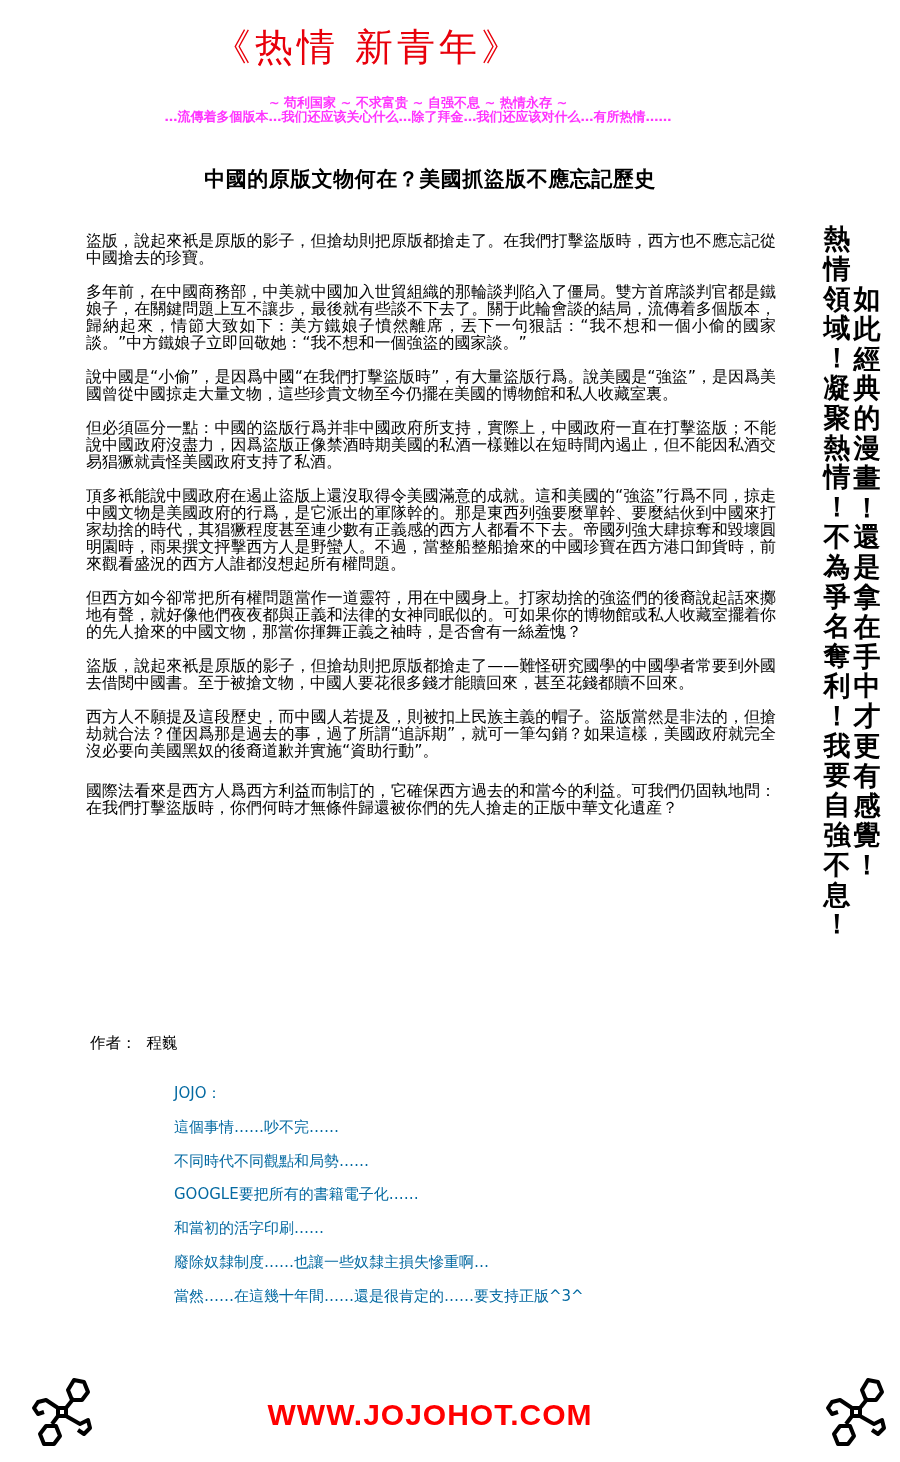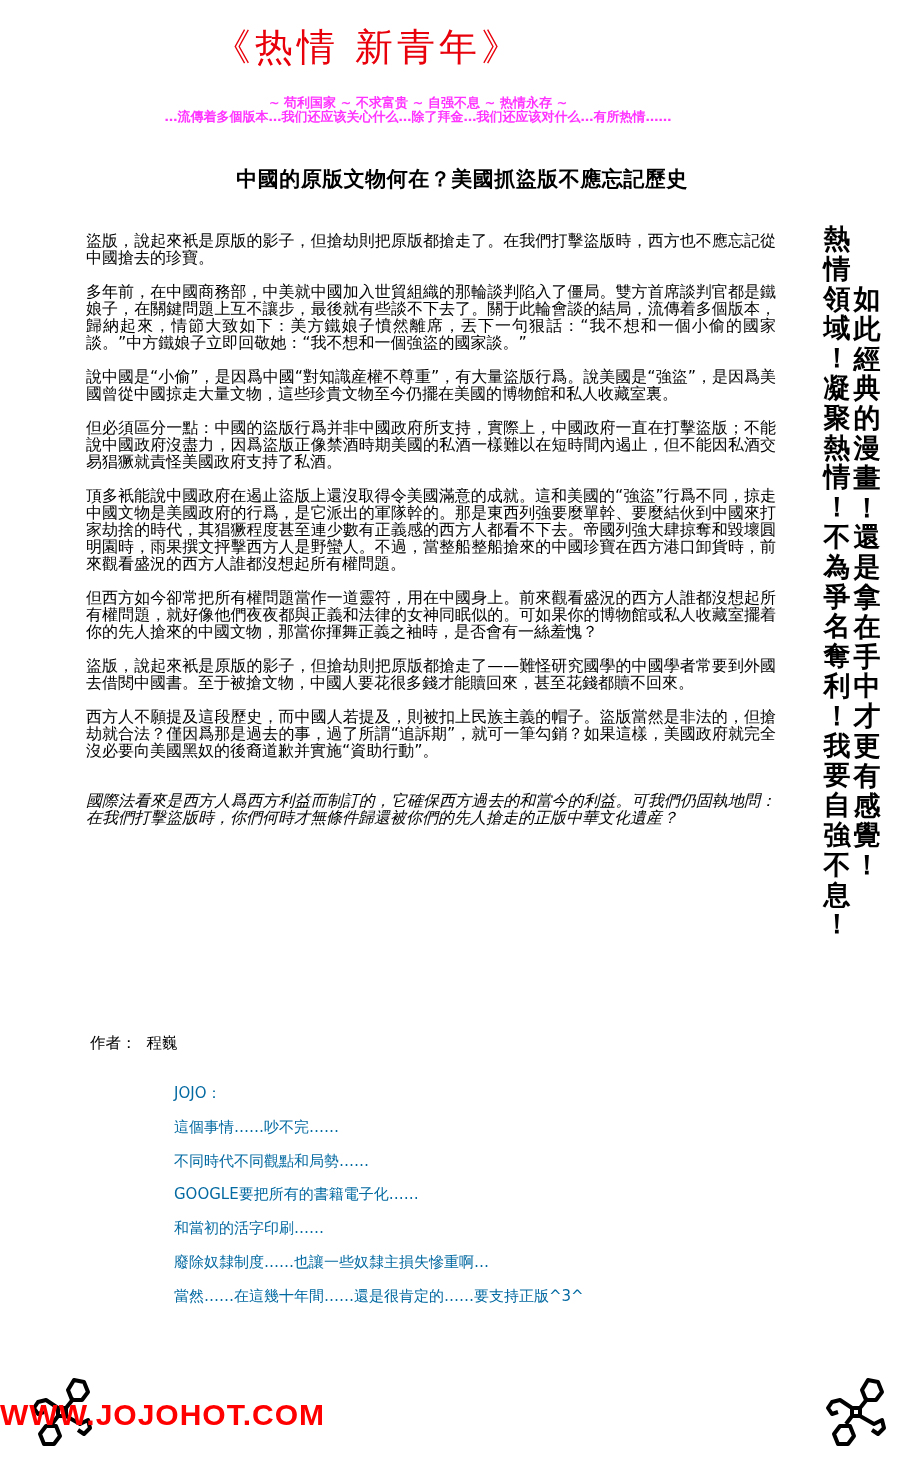--- a/index.html
+++ b/index.html
@@ -1,53 +1,53 @@
 <!DOCTYPE html>
 <html><head>
 <meta charset="utf-8">
 <style>
   html, body { margin: 0; padding: 0; background: #ffffff; }
   body { width: 900px; height: 1462px; position: relative; overflow: hidden; font-family: "DejaVu Sans", sans-serif; color: #000; }
   .title { position: absolute; left: 0; width: 736px; top: 22px; text-align: center; color: #e8000b; font-family: "DejaVu Serif", serif; font-size: 38px; letter-spacing: 4px; font-weight: normal; }
   .slogan { position: absolute; left: 0; width: 836px; text-align: center; color: #ff33ff; font-size: 13px; font-weight: bold; line-height: 15px; }
   .slogan.l1 { top: 95px; }
   .slogan.l2 { top: 109px; }
-  .headline { position: absolute; left: 0; width: 860px; top: 165px; text-align: center; font-size: 21px; font-weight: bold; letter-spacing: 0.5px; padding-left: 32px; }
+  .headline { position: absolute; left: 0; width: 860px; top: 165px; text-align: center; font-size: 21px; font-weight: bold; letter-spacing: 0.5px; }
   .article { position: absolute; left: 86px; top: 232px; width: 690px; font-size: 16px; line-height: 17px; }
   .article p { margin: 0 0 17px 0; text-align: justify; }
-  .article p.gap { margin-top: 33px; font-style: italic; }
+  .article p.gap { margin-top: 23px; }
   .author { position: absolute; left: 90px; top: 1033px; font-size: 15.5px; }
   .author span { margin-right: 10px; }
   .comments { position: absolute; left: 174px; top: 1083px; color: #0369a1; font-size: 15px; }
   .comments div { height: 33.8px; line-height: 20px; white-space: nowrap; }
   .vcol { position: absolute; width: 30px; font-size: 27px; font-weight: bold; line-height: 29.8px; text-align: center; color: #000; font-family: "DejaVu Sans", sans-serif; }
   .vcol span { display: block; height: 29.8px; }
   .vcol.left { left: 822px; top: 224px; }
   .vcol.right { left: 852px; top: 284px; }
-  .footer-url { position: absolute; left: 0; width: 860px; top: 1398px; color: #ff0000; font-family: "Liberation Sans", sans-serif; font-size: 30px; font-weight: bold; letter-spacing: 1px; }
+  .footer-url { position: absolute; left: 0; width: 860px; top: 1398px; text-align: center; color: #ff0000; font-family: "Liberation Sans", sans-serif; font-size: 30px; font-weight: bold; letter-spacing: 1px; }
   .ornament { position: absolute; width: 80px; height: 80px; top: 1372px; }
   .ornament.left { left: 22px; }
   .ornament.right { left: 816px; }
 </style>
 </head>
 <body>
 
 <div class="title">《热情  新青年》</div>
 <div class="slogan l1">~ 苟利国家 ~ 不求富贵 ~ 自强不息 ~ 热情永存 ~</div>
 <div class="slogan l2">…流傳着多個版本…我们还应该关心什么…除了拜金…我们还应该对什么…有所热情……</div>
 
 <h1 class="headline" style="margin:0;">中國的原版文物何在？美國抓盜版不應忘記歷史</h1>
 
 <div class="article">
   <p>盜版，說起來衹是原版的影子，但搶劫則把原版都搶走了。在我們打擊盜版時，西方也不應忘記從中國搶去的珍寶。</p>
   <p>多年前，在中國商務部，中美就中國加入世貿組織的那輪談判陷入了僵局。雙方首席談判官都是鐵娘子，在關鍵問題上互不讓步，最後就有些談不下去了。關于此輪會談的結局，流傳着多個版本，歸納起來，情節大致如下：美方鐵娘子憤然離席，丟下一句狠話：“我不想和一個小偷的國家談。”中方鐵娘子立即回敬她：“我不想和一個強盜的國家談。”</p>
-  <p>說中國是“小偷”，是因爲中國“對知識産權不尊重”，有大量盜版行爲。說美國是“強盜”，是因爲美國曾從中國掠走大量文物，這些珍貴文物至今仍擺在美國的博物館和私人收藏室裏。</p>
+  <p>說中國是“小偷”，是因爲中國“在我們打擊盜版時”，有大量盜版行爲。說美國是“強盜”，是因爲美國曾從中國掠走大量文物，這些珍貴文物至今仍擺在美國的博物館和私人收藏室裏。</p>
   <p>但必須區分一點：中國的盜版行爲并非中國政府所支持，實際上，中國政府一直在打擊盜版；不能說中國政府沒盡力，因爲盜版正像禁酒時期美國的私酒一樣難以在短時間內遏止，但不能因私酒交易猖獗就責怪美國政府支持了私酒。</p>
   <p>頂多衹能說中國政府在遏止盜版上還沒取得令美國滿意的成就。這和美國的“強盜”行爲不同，掠走中國文物是美國政府的行爲，是它派出的軍隊幹的。那是東西列強要麼單幹、要麼結伙到中國來打家劫捨的時代，其猖獗程度甚至連少數有正義感的西方人都看不下去。帝國列強大肆掠奪和毀壞圓明園時，雨果撰文抨擊西方人是野蠻人。不過，當整船整船搶來的中國珍寶在西方港口卸貨時，前來觀看盛況的西方人誰都沒想起所有權問題。</p>
-  <p>但西方如今卻常把所有權問題當作一道靈符，用在中國身上。前來觀看盛況的西方人誰都沒想起所有權問題，就好像他們夜夜都與正義和法律的女神同眠似的。可如果你的博物館或私人收藏室擺着你的先人搶來的中國文物，那當你揮舞正義之袖時，是否會有一絲羞愧？</p>
+  <p>但西方如今卻常把所有權問題當作一道靈符，用在中國身上。打家劫捨的強盜們的後裔說起話來擲地有聲，就好像他們夜夜都與正義和法律的女神同眠似的。可如果你的博物館或私人收藏室擺着你的先人搶來的中國文物，那當你揮舞正義之袖時，是否會有一絲羞愧？</p>
   <p>盜版，說起來衹是原版的影子，但搶劫則把原版都搶走了——難怪研究國學的中國學者常要到外國去借閱中國書。至于被搶文物，中國人要花很多錢才能贖回來，甚至花錢都贖不回來。</p>
   <p>西方人不願提及這段歷史，而中國人若提及，則被扣上民族主義的帽子。盜版當然是非法的，但搶劫就合法？僅因爲那是過去的事，過了所謂“追訴期”，就可一筆勾銷？如果這樣，美國政府就完全沒必要向美國黑奴的後裔道歉并實施“資助行動”。</p>
   <p class="gap">國際法看來是西方人爲西方利益而制訂的，它確保西方過去的和當今的利益。可我們仍固執地問：在我們打擊盜版時，你們何時才無條件歸還被你們的先人搶走的正版中華文化遺産？</p>
 </div>
 
 <div class="author">
   <span>作者：</span><span>程巍</span>
 </div>
 
 <div class="comments">

